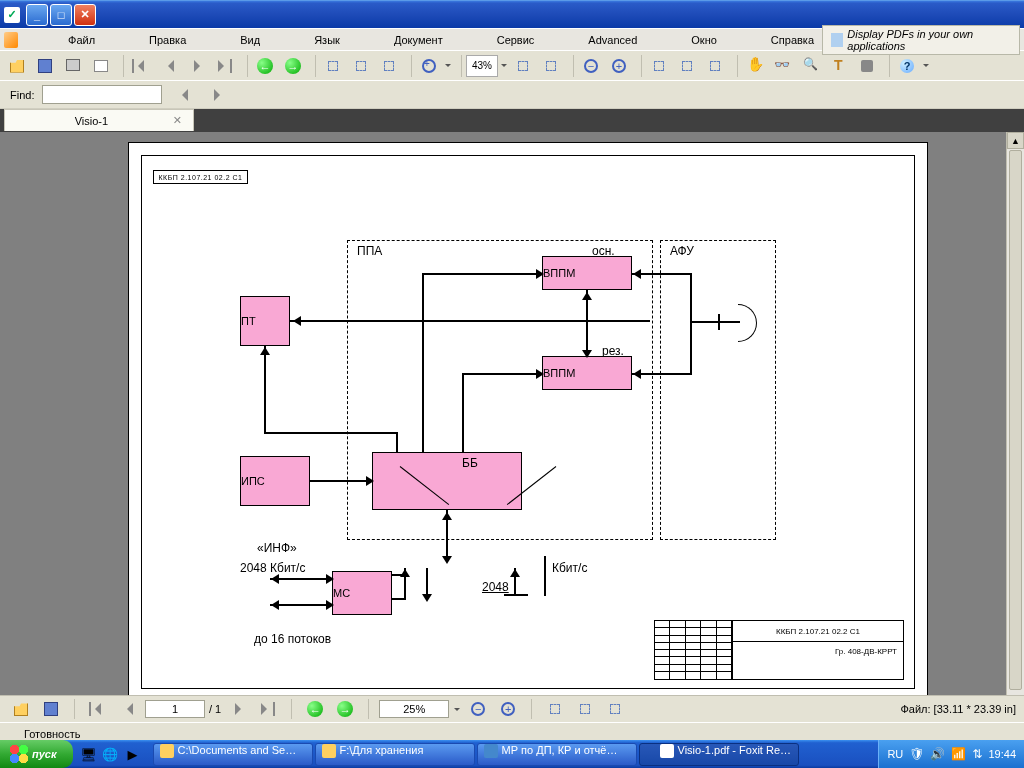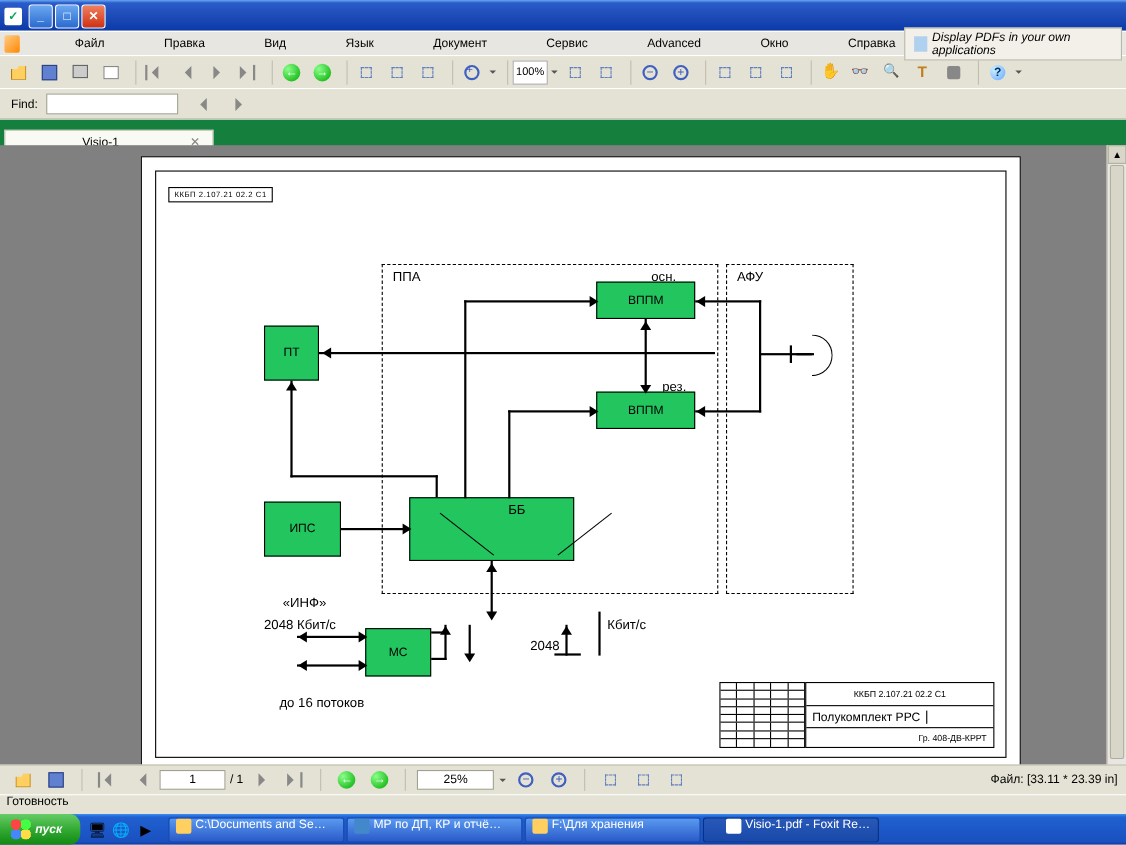--- a/index.html
+++ b/index.html
@@ -53,38 +53,38 @@
 .i-snap::before { content:""; position:absolute; inset:3px; background:#888; border-radius:2px; }
 .i-help::before { content:"?"; position:absolute; inset:2px; background:radial-gradient(circle at 30% 30%,#cef,#6af); border-radius:50%; color:#036; font-weight:bold; display:flex; align-items:center; justify-content:center; }
 .dd { width:8px; display:flex; align-items:center; justify-content:center; } .dd::after { content:""; border:3px solid transparent; border-top-color:#555; margin-top:3px; }
 .percent { width:32px; height:22px; border:1px solid #aaa; background:#fff; display:flex; align-items:center; justify-content:center; font-size:10px; }
 
 
 .findbar { height:28px; display:flex; align-items:center; padding:0 10px; gap:8px; background:#e4e2d4; border-top:1px solid #fff; }
 .findbar input { width:120px; height:19px; border:1px solid #a0a090; background:#fff; padding:0 4px; }
 
 
-.tabstrip { height:41px; background:#15803d; border-top:1px solid #d0cec0; display:flex; align-items:center; }
+.tabstrip { height:41px; background:#404040; border-top:1px solid #d0cec0; display:flex; align-items:flex-start; }
 .tab { height:22px; min-width:190px; background:#fafaf4; border:1px solid #c8c6b8; border-bottom:none; display:flex; align-items:center; padding:0 8px; margin-left:4px; font-size:11px; }
 .tab .tx { flex:1; text-align:center; }
 .tab .cl { color:#888; padding:0 3px; }
 
 
 .docarea { position:absolute; left:0; right:0; top:132px; bottom:46px; background:#808080; display:flex; }
 .page-wrap { flex:1; overflow:hidden; position:relative; }
 .vscroll { width:18px; background:#e8e6e0; border-left:1px solid #c0beb0; position:relative; }
 .vscroll .arr { height:17px; background:#d8d6c8; border:1px solid #b0ae9e; display:flex; align-items:center; justify-content:center; font-size:9px; }
 .vscroll .thumb { position:absolute; left:2px; right:2px; top:18px; height:540px; background:#d8d6c8; border:1px solid #b0ae9e; border-radius:2px; }
 .vscroll .arr.dn { position:absolute; bottom:0; left:0; right:0; }
 
 .page { position:absolute; left:128px; top:10px; width:800px; height:560px; background:#fff; border:1px solid #000; }
 .page-inner { position:absolute; inset:12px; border:1px solid #000; }
 
 
-.dbox { position:absolute; background:#22c55e; border:1.5px solid #000; display:flex; align-items:center; justify-content:center; font-size:13px; }
+.dbox { position:absolute; background:#f9a8d4; border:1.5px solid #000; display:flex; align-items:center; font-size:13px; }
 .dlab { position:absolute; font-size:12px; color:#000; }
 .dashed { position:absolute; border:1px dashed #000; }
 .line { position:absolute; background:#000; }
 .ah { position:absolute; width:0; height:0; }
 .ah.r { border:5px solid transparent; border-left:8px solid #000; }
 .ah.l { border:5px solid transparent; border-right:8px solid #000; }
 .ah.u { border:5px solid transparent; border-bottom:8px solid #000; }
 .ah.d { border:5px solid transparent; border-top:8px solid #000; }
 
 .stampbox { position:absolute; right:10px; bottom:8px; width:172px; height:60px; border:1px solid #000; }
@@ -94,21 +94,21 @@
 .stampgrid .gr { height:7.3px; border-bottom:1px solid #000; display:flex; }
 .stampgrid .gc { flex:1; border-right:1px solid #000; }
 .siderot { position:absolute; left:11px; top:14px; width:95px; height:14px; border:1px solid #000; font-size:7px; display:flex; align-items:center; justify-content:center; letter-spacing:0.5px; }
 
 .antenna { position:absolute; width:20px; height:36px; }
 .antenna::before { content:""; position:absolute; left:0; top:0; width:18px; height:36px; border:1.5px solid #000; border-left:none; border-radius:0 36px 36px 0; }
 .antenna::after { content:""; position:absolute; left:-14px; top:17px; width:16px; height:2px; background:#000; }
 .antenna .bar { position:absolute; left:-20px; top:10px; width:2px; height:16px; background:#000; }
 
 
-.statusbar { position:absolute; left:0; right:0; bottom:28px; height:18px; background:#e4e2d4; border-top:1px solid #fff; display:flex; align-items:flex-start; padding:0 6px; font-size:11px; }
+.statusbar { position:absolute; left:0; right:0; bottom:28px; height:18px; background:#e4e2d4; border-top:1px solid #fff; display:flex; align-items:flex-end; padding:0 24px; font-size:11px; }
 .statusbar .fill { flex:1; }
 
 
 .navbar { position:absolute; left:0; right:0; bottom:46px; height:27px; background:#e4e2d4; border-top:1px solid #c0beb0; display:flex; align-items:center; padding:0 8px; gap:4px; }
 .navbar input { width:60px; height:18px; border:1px solid #a0a090; text-align:center; }
 .nsep { width:1px; height:20px; background:#c0beb0; margin:0 6px; }
 
 
 .taskbar { position:absolute; left:0; right:0; bottom:0; height:28px; background:linear-gradient(to bottom,#3a90f0 0%,#2060d0 10%,#1a50c0 90%,#0a3aa0 100%); display:flex; align-items:center; }
 .start { height:28px; padding:0 16px 0 10px; background:linear-gradient(to bottom,#6c6 0%,#3a3 50%,#181 100%); border-radius:0 10px 10px 0; color:#fff; font-weight:bold; font-style:italic; font-size:15px; display:flex; align-items:center; }
@@ -196,21 +196,21 @@
     </div>
   <div class="tbtn">
       <span class="ico i-menu"></span>
     </div>
   <div class="tsep"></div>
   <div class="tbtn">
       <span class="ico i-zin"></span>
     </div>
     <div class="dd"></div>
   <div class="tsep"></div>
-  <div class="percent">100%</div>
+  <div class="percent">43%</div>
     <div class="dd"></div>
   <div class="tbtn">
       <span class="ico i-menu"></span>
     </div>
   <div class="tbtn">
       <span class="ico i-menu"></span>
     </div>
   <div class="tsep"></div>
   <div class="tbtn">
       <span class="ico i-circ-out"></span>
@@ -300,21 +300,21 @@
         <div class="dbox" style="left:230px; top:296px; width:150px; height:58px;"></div>
         <div class="dlab" style="left:320px; top:300px;">ББ</div>
 
         <div class="dbox" style="left:190px; top:415px; width:60px; height:44px;">
             <span>МС</span>
           </div>
 
         <div class="dlab" style="left:115px; top:385px;">«ИНФ»</div>
         <div class="dlab" style="left:98px; top:405px;">2048 Кбит/с</div>
         <div class="dlab" style="left:112px; top:476px;">до 16 потоков</div>
-        <div class="dlab" style="left:340px; top:424px;">2048</div>
+        <div class="dlab" style="left:340px; top:424px;text-decoration:underline;">2048</div>
         <div class="dlab" style="left:410px; top:405px;">Кбит/с</div>
 
         <div class="line" style="left:148px; top:164px; width:360px; height:2px;"></div>
         <div class="ah l" style="left:146px; top:160px;"></div>
 
         <div class="line" style="left:122px; top:190px; width:2px; height:88px;"></div>
         <div class="ah u" style="left:118px; top:186px;"></div>
         <div class="line" style="left:122px; top:276px; width:134px; height:2px;"></div>
         <div class="line" style="left:254px; top:276px; width:2px; height:20px;"></div>
 
@@ -422,24 +422,20 @@
           <div class="gr" style="border-bottom:none">
               <div class="gc"></div>
               <div class="gc"></div>
               <div class="gc"></div>
               <div class="gc"></div>
               <div class="gc" style="border-right:none"></div>
             </div>
         </div>
         <div class="stampbox">
           <div class="r" style="border-top:none; justify-content:center; align-items:center; font-size:8px;">ККБП 2.107.21 02.2 С1</div>
-          <div class="r" style="justify-content:center; align-items:center; font-size:8px;">
-              <span class="c" style="width:110px; display:flex; align-items:center; justify-content:center;">Полукомплект РРС</span>
-              <span style="flex:1"></span>
-            </div>
           <div class="r" style="justify-content:flex-end; align-items:center; font-size:8px; padding-right:6px;">Гр. 408-ДВ-КРРТ</div>
         </div>
 
       </div>
     </div>
   </div>
   <div class="vscroll">
     <div class="arr">▲</div>
     <div class="thumb"></div>
     <div class="arr dn">▼</div>
@@ -512,25 +508,33 @@
     <div class="q">🖥</div>
     <div class="q">🌐</div>
     <div class="q">▶</div>
   </div>
   <div class="tasks">
     <div class="taskbtn">
         <span class="ti"></span>
         <span>C:\Documents and Se…</span>
       </div>
     <div class="taskbtn">
+        <span class="ti"></span>
+        <span>F:\Для хранения</span>
+      </div>
+    <div class="taskbtn">
         <span class="ti" style="background:#48c"></span>
         <span>МР по ДП, КР и отчё…</span>
-      </div>
-    <div class="taskbtn">
-        <span class="ti"></span>
-        <span>F:\Для хранения</span>
       </div>
     <div class="taskbtn active">
         <span class="ti" style="background:#fff"></span>
         <span>Visio-1.pdf - Foxit Re…</span>
       </div>
   </div>
+  <div class="tray">
+    <span>RU</span>
+    <span class="ti">🛡</span>
+    <span class="ti">🔊</span>
+    <span class="ti">📶</span>
+    <span class="ti">⇅</span>
+    <span>19:44</span>
+  </div>
 </div>
 
 </body></html>

